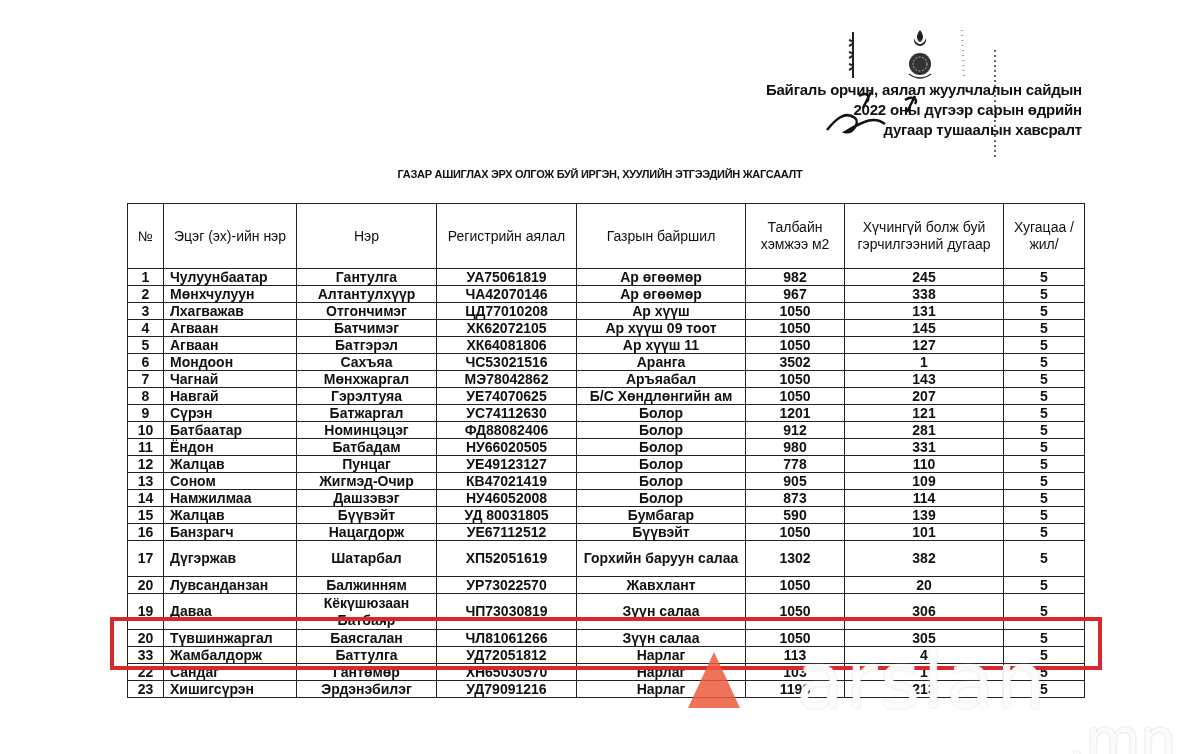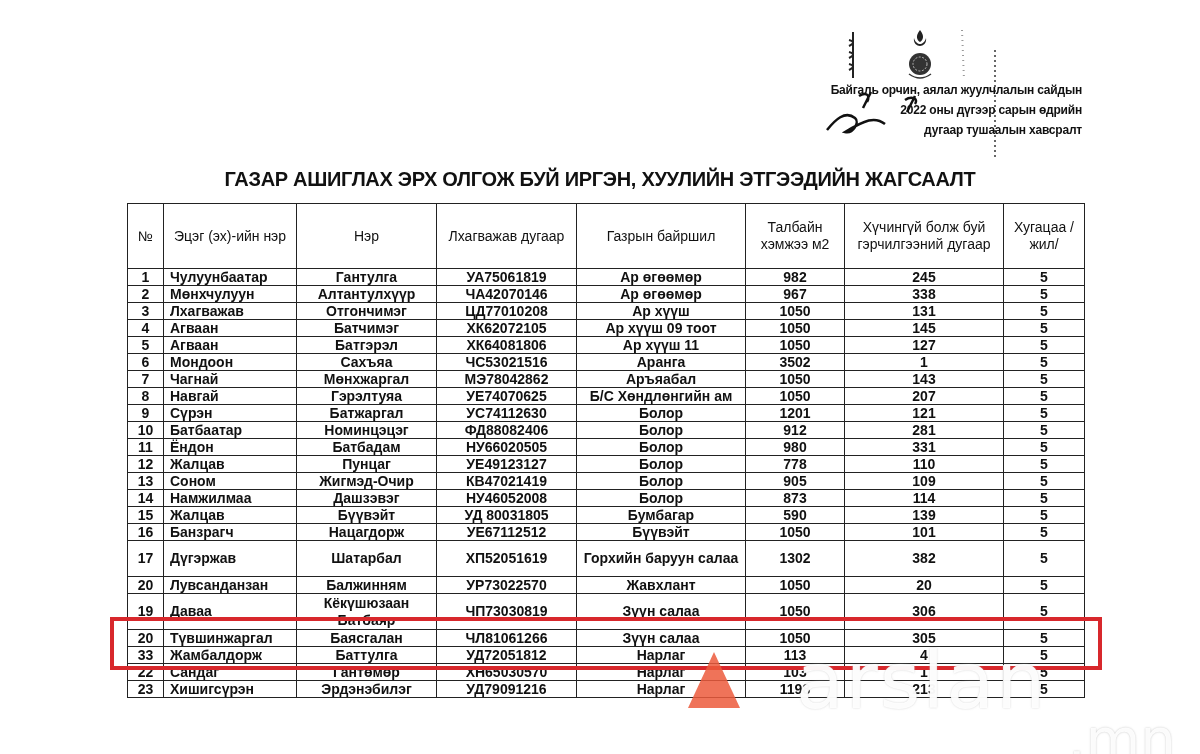--- a/index.html
+++ b/index.html
@@ -5,27 +5,27 @@
   html, body { margin: 0; padding: 0; }
   body {
     width: 1200px; height: 754px; background: #ffffff; position: relative; overflow: hidden;
     font-family: "Liberation Sans", "DejaVu Sans", sans-serif; color: #111;
   }
   .emblem { position: absolute; left: 905px; top: 28px; width: 30px; height: 56px; }
   .mongol-script { position: absolute; left: 843px; top: 30px; width: 20px; height: 50px; }
   .stamp-lines { position: absolute; left: 950px; top: 10px; width: 80px; height: 150px; }
   .approval {
     position: absolute; right: 118px; top: 80px; text-align: right;
-    font-size: 12px; font-weight: 700; line-height: 20px; letter-spacing: -0.2px;
+    font-size: 15px; font-weight: 700; line-height: 20px; letter-spacing: -0.2px;
   }
   .approval div { white-space: nowrap; }
   .signature { position: absolute; left: 815px; top: 90px; width: 140px; height: 50px; pointer-events: none; }
   .doc-title {
     position: absolute; left: 0; width: 1200px; top: 168px; text-align: center;
-    font-size: 20px; font-weight: 700; letter-spacing: -0.3px;
+    font-size: 11px; font-weight: 700; letter-spacing: -0.3px;
   }
   table.grid {
     position: absolute; left: 127px; top: 203px; border-collapse: collapse;
     font-size: 14px; font-weight: 700; table-layout: fixed;
   }
   table.grid th, table.grid td {
     border: 1.5px solid #222; padding: 0 4px; line-height: 15px; overflow: hidden; white-space: nowrap;
   }
   table.grid th {
     font-weight: 400; font-size: 14px; height: 64px; text-align: center; white-space: normal; line-height: 17px;
@@ -95,21 +95,21 @@
     <col class="c4">
       <col class="c5">
       <col class="c6">
       <col class="c7">
   </colgroup>
   <thead>
     <tr>
       <th>№</th>
       <th>Эцэг (эх)-ийн нэр</th>
       <th>Нэр</th>
-      <th>Лхагважав дугаар</th>
+      <th>Регистрийн аялал</th>
       <th>Газрын байршил</th>
       <th>Талбайн хэмжээ м2</th>
       <th>Хүчингүй болж буй гэрчилгээний дугаар</th>
       <th>Хугацаа /жил/</th>
     </tr>
   </thead>
   <tbody id="rows">
       <tr>
         <td>1</td>
         <td class="left">Чулуунбаатар</td>

